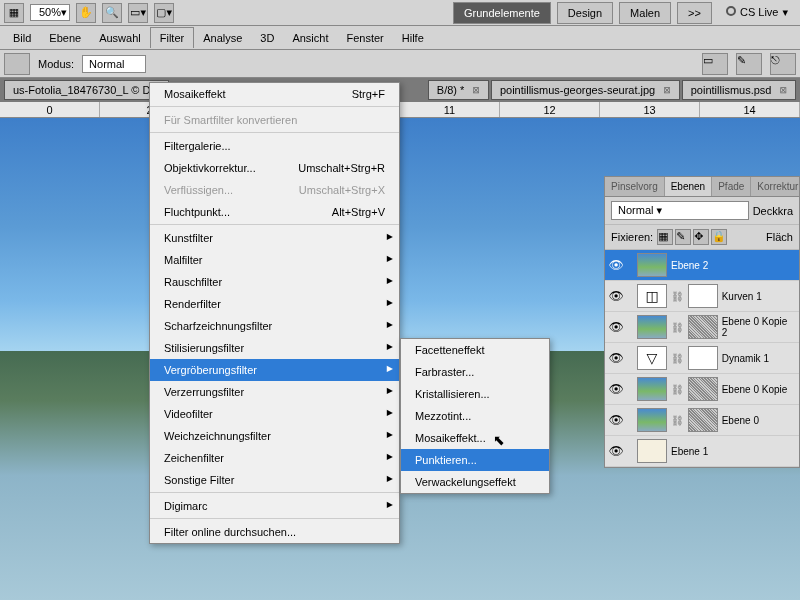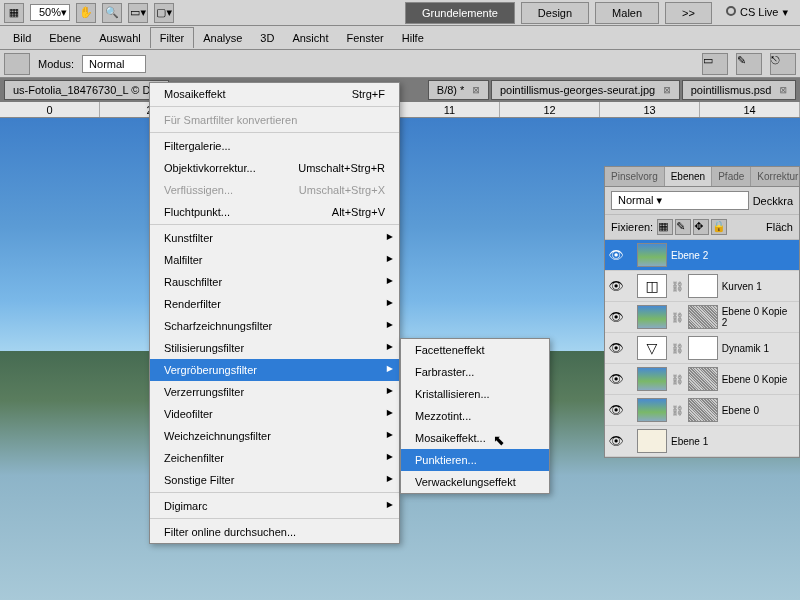--- a/index.html
+++ b/index.html
@@ -1,20 +1,20 @@
 <!DOCTYPE html>
 <html><head>
 <meta charset="utf-8">
 <style>
 *{margin:0;padding:0;box-sizing:border-box;font-family:Tahoma,Arial,sans-serif;font-size:11px}
 body{background:#535353;width:800px;height:600px;overflow:hidden;position:relative}
 .top-toolbar{background:#d4d4d4;height:26px;display:flex;align-items:center;padding:0 4px;gap:6px;border-bottom:1px solid #888}
 .zoom-box{background:#fff;border:1px solid #888;padding:1px 8px;width:40px;display:flex;justify-content:space-between}
 .tool-icon{width:20px;height:20px;background:#c0c0c0;border:1px solid #888;display:flex;align-items:center;justify-content:center}
-.tab-btn{padding:4px 16px;background:#c8c8c8;border:1px solid #888;cursor:pointer}
+.tab-btn{padding:4px 10px;background:#c8c8c8;border:1px solid #888;cursor:pointer}
 .tab-btn.active{background:#5a5a5a;color:#fff}
 .cs-live{display:flex;align-items:flex-start;gap:4px;padding:0 8px}
 .menubar{background:#d4d4d4;height:24px;display:flex;align-items:center;padding:0 4px;border-bottom:1px solid #888}
 .menu-item{padding:4px 9px;cursor:pointer}
 .menu-item.open{background:#d4d4d4;border:1px solid #888;border-bottom:none}
 .options-bar{background:#d4d4d4;height:28px;display:flex;align-items:center;padding:0 4px;gap:8px;border-bottom:1px solid #888}
 .mode-select{background:#fff;border:1px solid #888;padding:2px 20px 2px 6px;position:relative}
 .opt-box{width:26px;height:22px;background:#c0c0c0;border:1px solid #888}
 .doc-tabs{background:#7a7a7a;height:24px;display:flex;align-items:center;padding:0 4px;gap:2px}
 .doc-tab{background:#c8c8c8;padding:3px 8px;border:1px solid #555;display:flex;align-items:center;gap:4px;font-size:10px}
@@ -25,21 +25,21 @@
 .dropdown{position:absolute;top:82px;left:149px;width:251px;background:#f0f0f0;border:1px solid #888;box-shadow:2px 2px 6px rgba(0,0,0,0.3);z-index:100}
 .dd-item{padding:5px 14px;display:flex;justify-content:space-between;cursor:pointer;position:relative}
 .dd-item.sep{border-bottom:1px solid #ccc;padding-bottom:6px;margin-bottom:2px}
 .dd-item.disabled{color:#999}
 .dd-item.has-sub::after{content:"▶";font-size:8px;position:absolute;right:6px}
 .dd-item.highlight{background:#2e7cd6;color:#fff}
 .submenu{position:absolute;top:338px;left:400px;width:150px;background:#f0f0f0;border:1px solid #888;box-shadow:2px 2px 6px rgba(0,0,0,0.3);z-index:101}
 .sub-item{padding:5px 14px;cursor:pointer}
 .sub-item.highlight{background:#2e7cd6;color:#fff}
 .cursor{position:absolute;top:432px;left:493px;z-index:200;font-size:14px;color:#000}
-.layers-panel{position:absolute;top:166px;right:0;width:196px;background:#d4d4d4;border:1px solid #888;z-index:50}
+.layers-panel{position:absolute;top:176px;right:0;width:196px;background:#d4d4d4;border:1px solid #888;z-index:50}
 .panel-tabs{display:flex;background:#b8b8b8;border-bottom:1px solid #888}
 .p-tab{padding:4px 6px;font-size:10px;border-right:1px solid #999;color:#555}
 .p-tab.active{background:#d4d4d4;color:#000}
 .panel-row{padding:4px 6px;display:flex;align-items:center;gap:4px;border-bottom:1px solid #bbb;font-size:10px}
 .blend-select{background:#fff;border:1px solid #888;padding:2px 6px;flex:1}
 .lock-icons{display:flex;gap:2px}
 .lock-ic{width:16px;height:16px;background:#c0c0c0;border:1px solid #888}
 .layer-list{background:#e0e0e0}
 .layer-row{display:flex;align-items:center;padding:3px 4px;gap:4px;border-bottom:1px solid #ccc}
 .layer-row.active{background:#2e7cd6;color:#fff}

